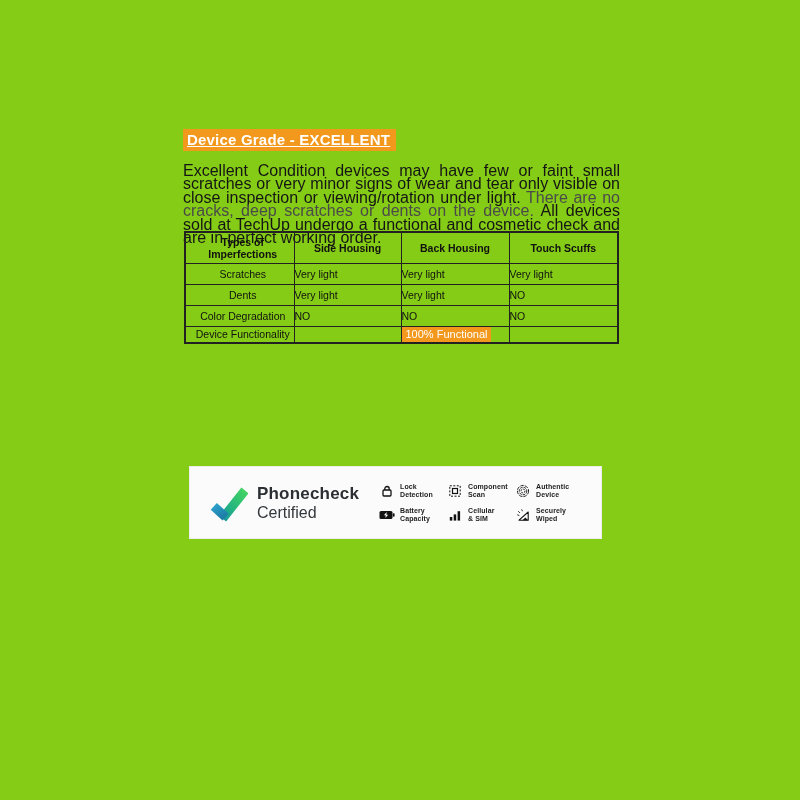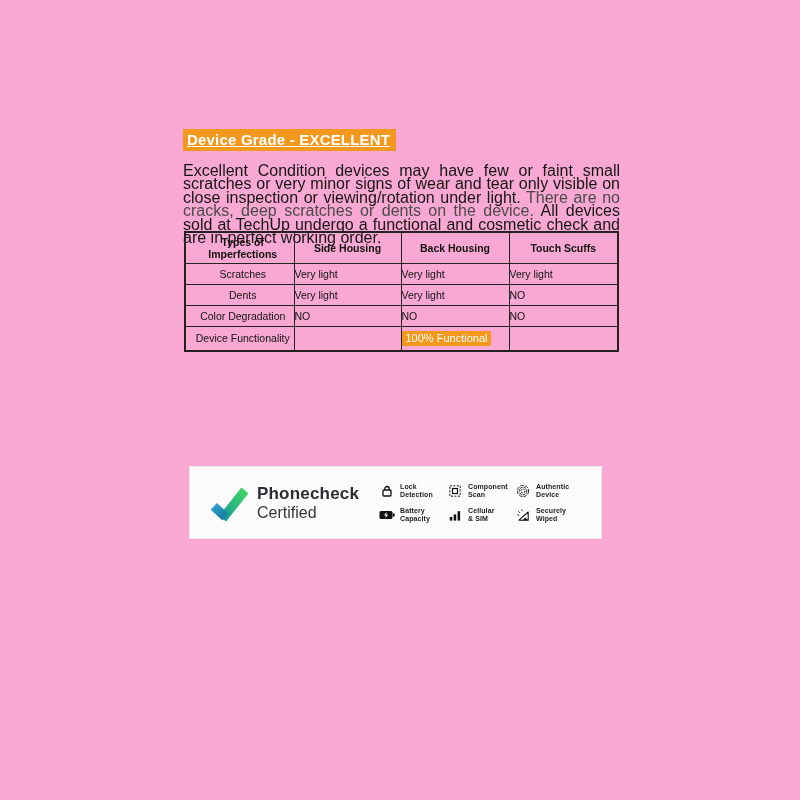--- a/index.html
+++ b/index.html
@@ -1,17 +1,17 @@
 <!DOCTYPE html>
 <html><head>
 <meta charset="utf-8">
 <style>
   html,body { margin:0; padding:0; background:#ffffff; }
   #canvas {
-    position:relative; width:800px; height:800px; background:#f9a8d4;
+    position:relative; width:800px; height:800px; background:#84cc16;
     font-family:"Liberation Sans", sans-serif; overflow:hidden;
   }
 
   
   #grade-title {
     position:absolute; left:183px; top:129px;
     background:#F2981D; color:#ffffff;
     font-size:15px; font-weight:bold;
     padding:2px 6px 3px 4px;
     text-decoration:underline;
@@ -37,21 +37,21 @@
   #imperfections-table th, #imperfections-table td {
     border:1px solid #222; padding:0; vertical-align:middle;
     overflow:hidden;
   }
   #imperfections-table th { font-weight:bold; }
   #imperfections-table .c0 { text-align:center; padding-left:6px; }
   tr.r-head { height:31px; }
   tr.r-std  { height:21px; }
   tr.r-tall { height:30px; }
   tr.r-tall td { vertical-align:top; padding-top:5px; }
-  tr.r-func { height:25px; }
+  tr.r-func { height:17px; }
   .highlight-cell {
     display:inline-block; background:#F2981D; color:#ffffff;
     padding:1px 4px 2px 4px; font-size:11px;
   }
 
   
   #phonecheck-badge {
     position:absolute; left:189px; top:466px; width:413px; height:73px;
     background:#fbfbfb; border:1px solid #ececec; box-sizing:border-box;
     display:flex; align-items:center;

